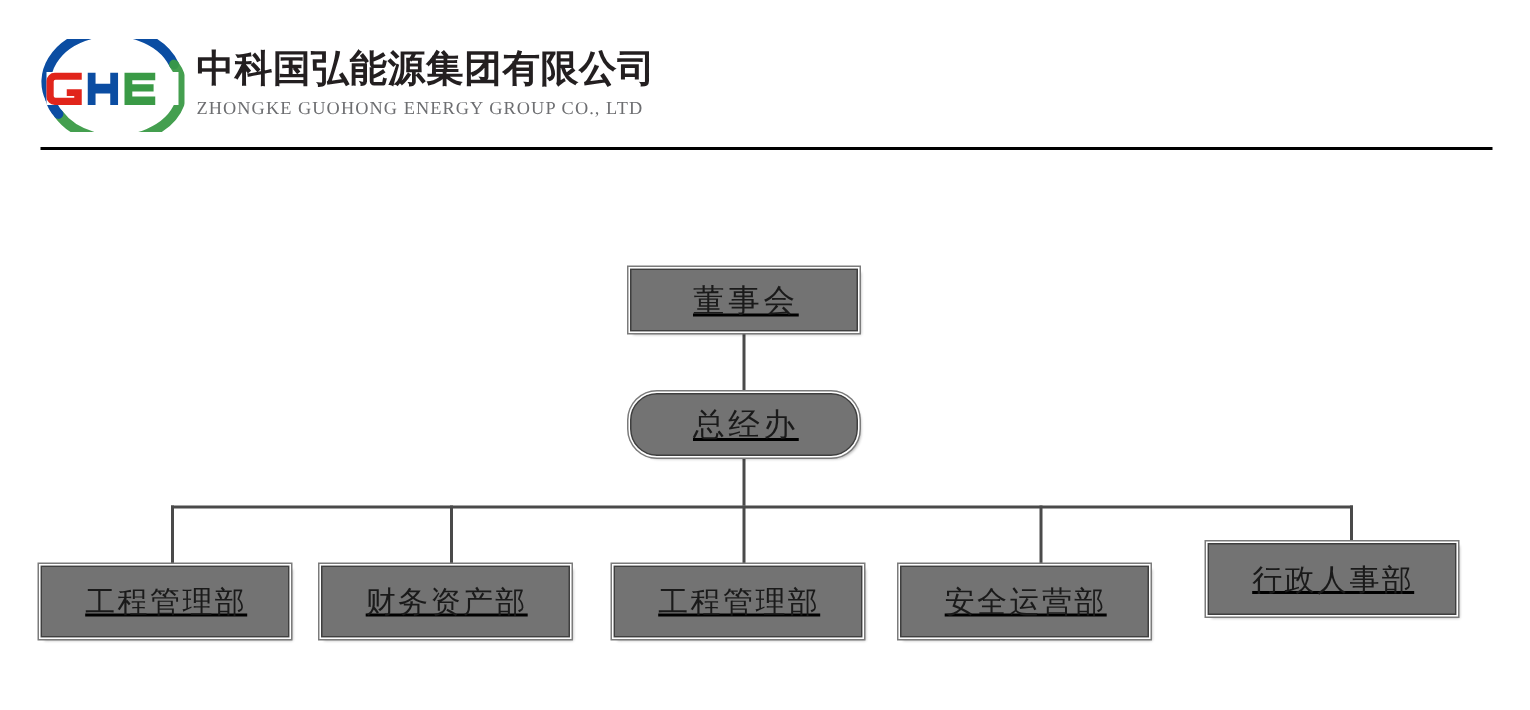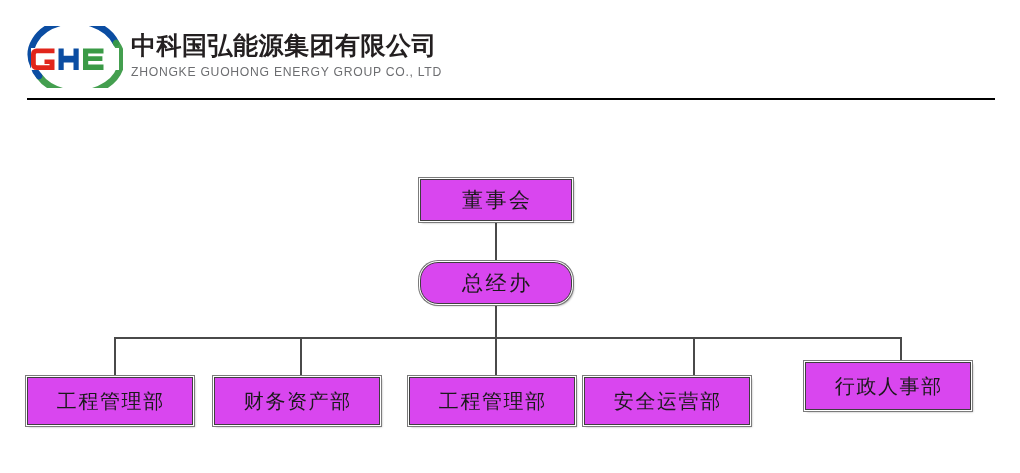--- a/index.html
+++ b/index.html
@@ -48,21 +48,21 @@
   #company-name-cn {
     font-family: "DejaVu Sans", "Liberation Sans", sans-serif;
     font-size: 25px;
     font-weight: bold;
     color: #231f20;
     letter-spacing: 0.5px;
     line-height: 1.12;
     white-space: nowrap;
   }
   #company-name-en {
-    font-family: Liberation Sans, sans-serif;
+    font-family: Liberation Serif, serif;
     font-size: 12.2px;
     font-weight: normal;
     color: #6d6e71;
     letter-spacing: 0.72px;
     line-height: 1.5;
     margin-top: 3px;
     white-space: nowrap;
   }
   #header-rule {
     position: absolute;
@@ -87,30 +87,31 @@
     position: absolute;
     background: #4a4a4a;
   }
   .conn.v { width: 2px; }
   .conn.h { height: 2px; }
 
   
   .node {
     position: absolute;
     box-sizing: border-box;
-    background: #d946ef;
+    background: #737373;
     border: 1px solid #3f3f3f;
     outline: 1px solid #ffffff;
     box-shadow:
       0 0 0 2px #7b7b7b,
       2px 2px 2px rgba(0,0,0,0.32);
     display: flex;
     align-items: center;
     justify-content: center;
     z-index: 3;
+    text-decoration: underline;
   }
   .node-label {
     font-family: "DejaVu Serif", "Liberation Serif", serif;
     font-size: 21px;
     font-weight: normal;
     color: #1a1a1a;
     letter-spacing: 2.5px;
     text-indent: 2.5px;
     line-height: 1;
     white-space: nowrap;
@@ -183,21 +184,21 @@
   </div>
 
   <div class="node level-3" style="left:409px; top:269px;">
     <span class="node-label">工程管理部</span>
   </div>
 
   <div class="node level-3" style="left:214px; top:269px;">
     <span class="node-label">财务资产部</span>
   </div>
 
-  <div class="node level-3" style="left:584px; top:269px;">
+  <div class="node level-3" style="left:600px; top:269px;">
     <span class="node-label">安全运营部</span>
   </div>
 
   <div class="node level-3" style="left:805px; top:254px;">
     <span class="node-label">行政人事部</span>
   </div>
 
 </div>
 
 </body></html>

